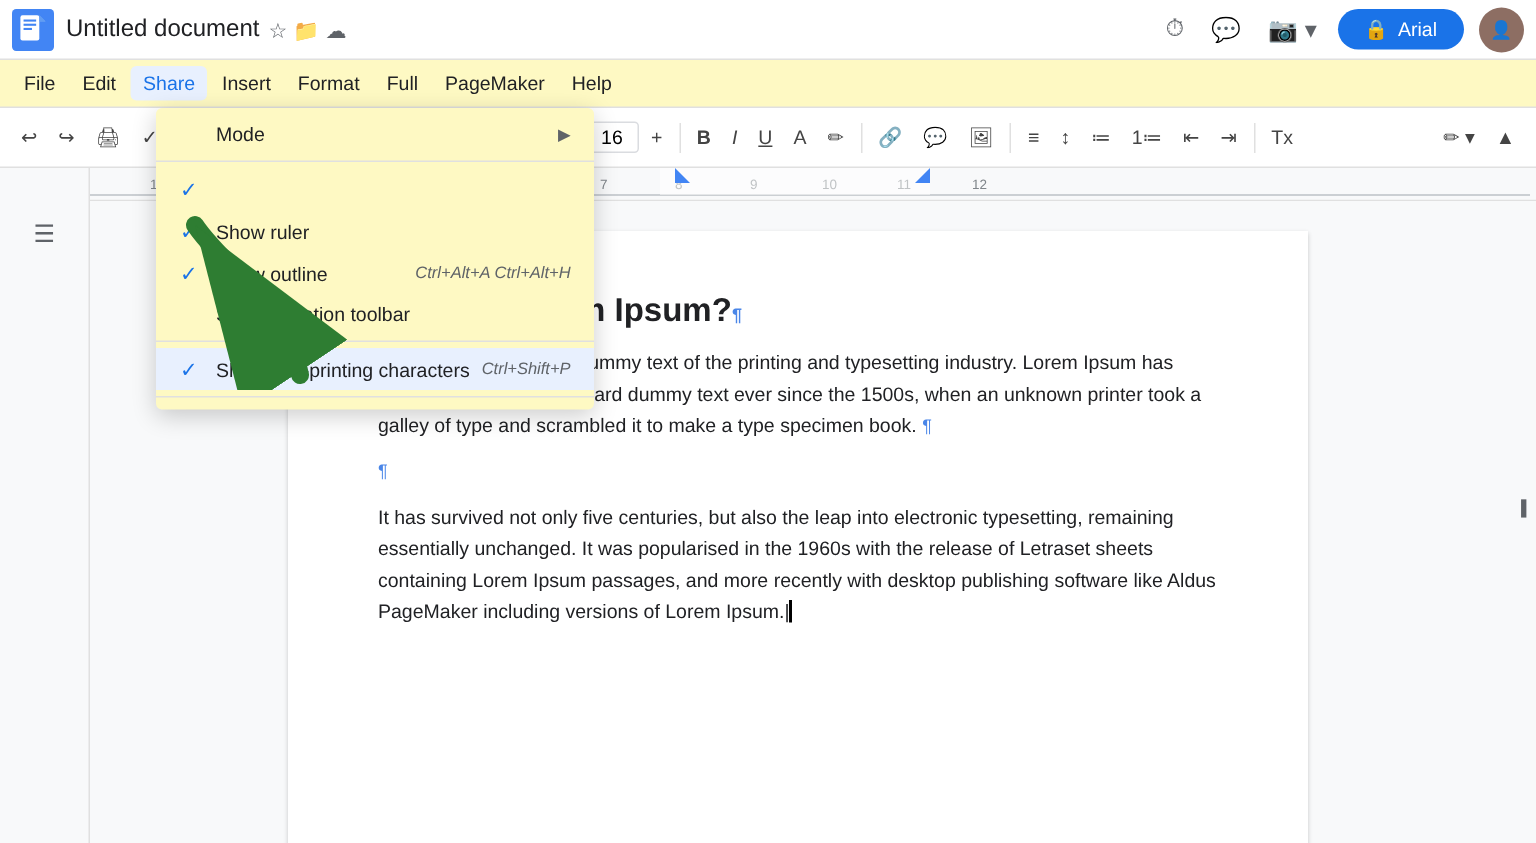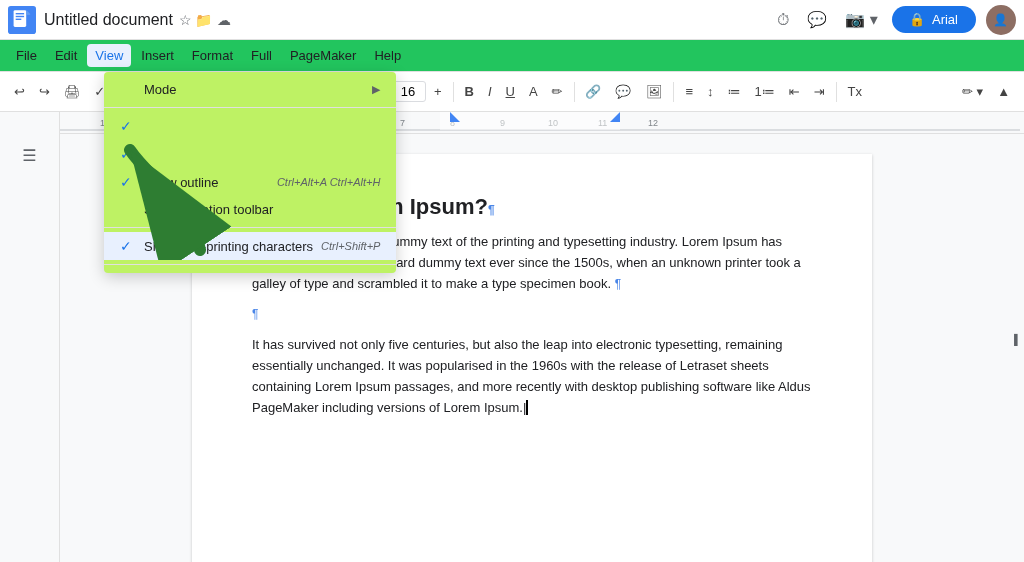--- a/index.html
+++ b/index.html
@@ -92,21 +92,21 @@
       padding: 4px;
       border-radius: 4px;
     }
 
     
     .menu-bar {
       display: flex;
       align-items: center;
       height: 32px;
       padding: 0 8px;
-      background: #22c55e;
+      background: #fef9c3;
       border-bottom: 1px solid #e0e0e0;
       gap: 2px;
     }
     .menu-item {
       padding: 4px 8px;
       border-radius: 4px;
       cursor: pointer;
       font-size: 13px;
       color: #202124;
     }
@@ -252,21 +252,21 @@
       top: 0;
       left: 0;
       right: 0;
       bottom: 0;
       z-index: 100;
     }
     .dropdown-menu {
       position: absolute;
       top: 72px;
       left: 104px;
-      background: #bef264;
+      background: #fef9c3;
       border-radius: 4px;
       box-shadow: 0 4px 16px rgba(0,0,0,0.2);
       min-width: 240px;
       z-index: 200;
       padding: 4px 0;
     }
     .dropdown-item {
       display: flex;
       align-items: center;
       padding: 6px 16px;
@@ -346,21 +346,21 @@
       <span>🔒</span>
       <span>Arial</span>
     </button>
     <div class="avatar">👤</div>
   </div>
 </div>
 
 <div class="menu-bar">
   <div class="menu-item">File</div>
   <div class="menu-item">Edit</div>
-  <div class="menu-item active">View</div>
+  <div class="menu-item active">Share</div>
   <div class="menu-item">Insert</div>
   <div class="menu-item">Format</div>
   <div class="menu-item">Full</div>
   <div class="menu-item">PageMaker</div>
   <div class="menu-item">Help</div>
 </div>
 
 <div class="toolbar">
   <button class="toolbar-btn">↩</button>
   <button class="toolbar-btn">↪</button>
@@ -464,20 +464,21 @@
     </div>
 
     <div class="dropdown-divider"></div>
 
     <div class="dropdown-item checked">
       <span class="check-icon">✓</span>
     </div>
 
     <div class="dropdown-item checked">
       <span class="check-icon">✓</span>
+      <span class="item-label">Show ruler</span>
     </div>
 
     <div class="dropdown-item checked">
       <span class="check-icon">✓</span>
       <span class="item-label">Show outline</span>
       <span class="shortcut">Ctrl+Alt+A Ctrl+Alt+H</span>
     </div>
 
     <div class="dropdown-item">
       <span class="check-icon"></span>

